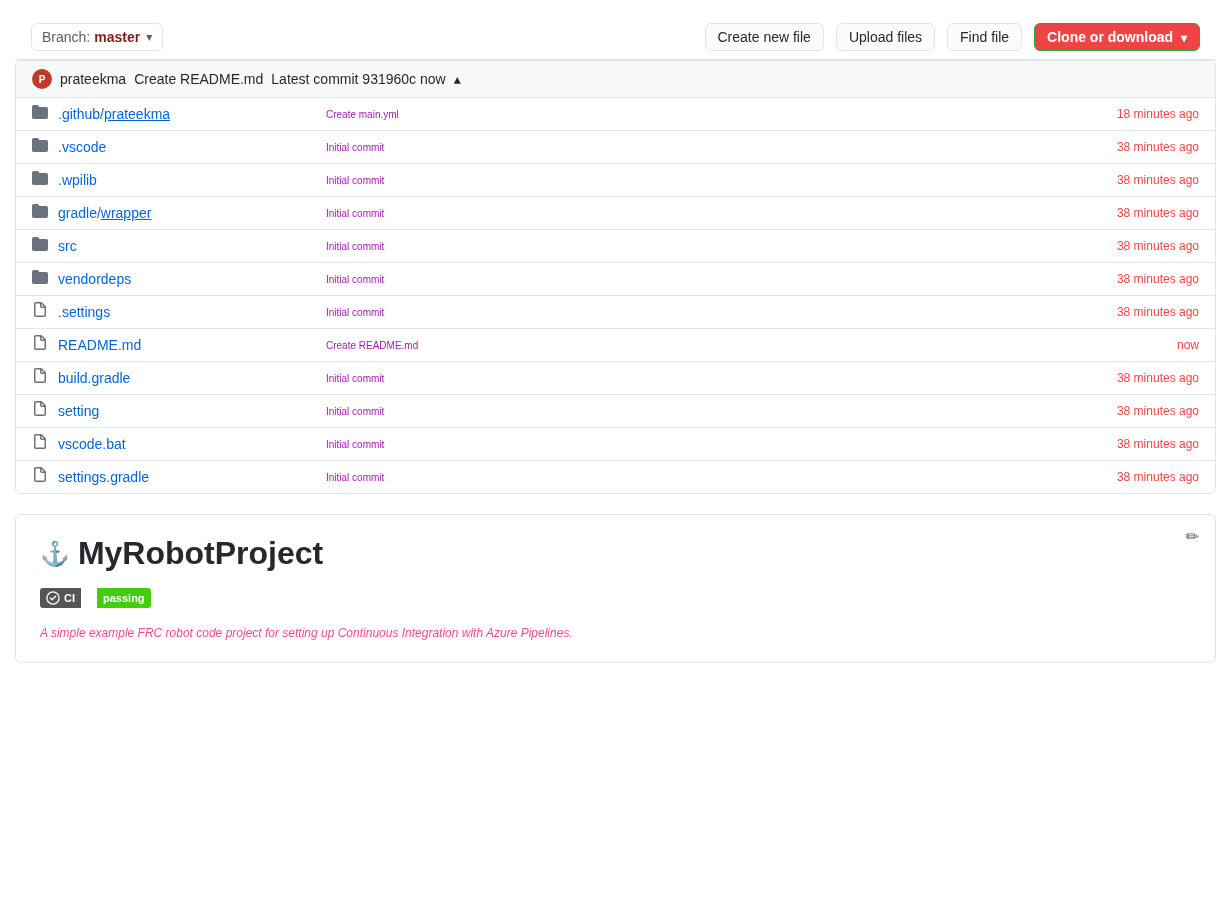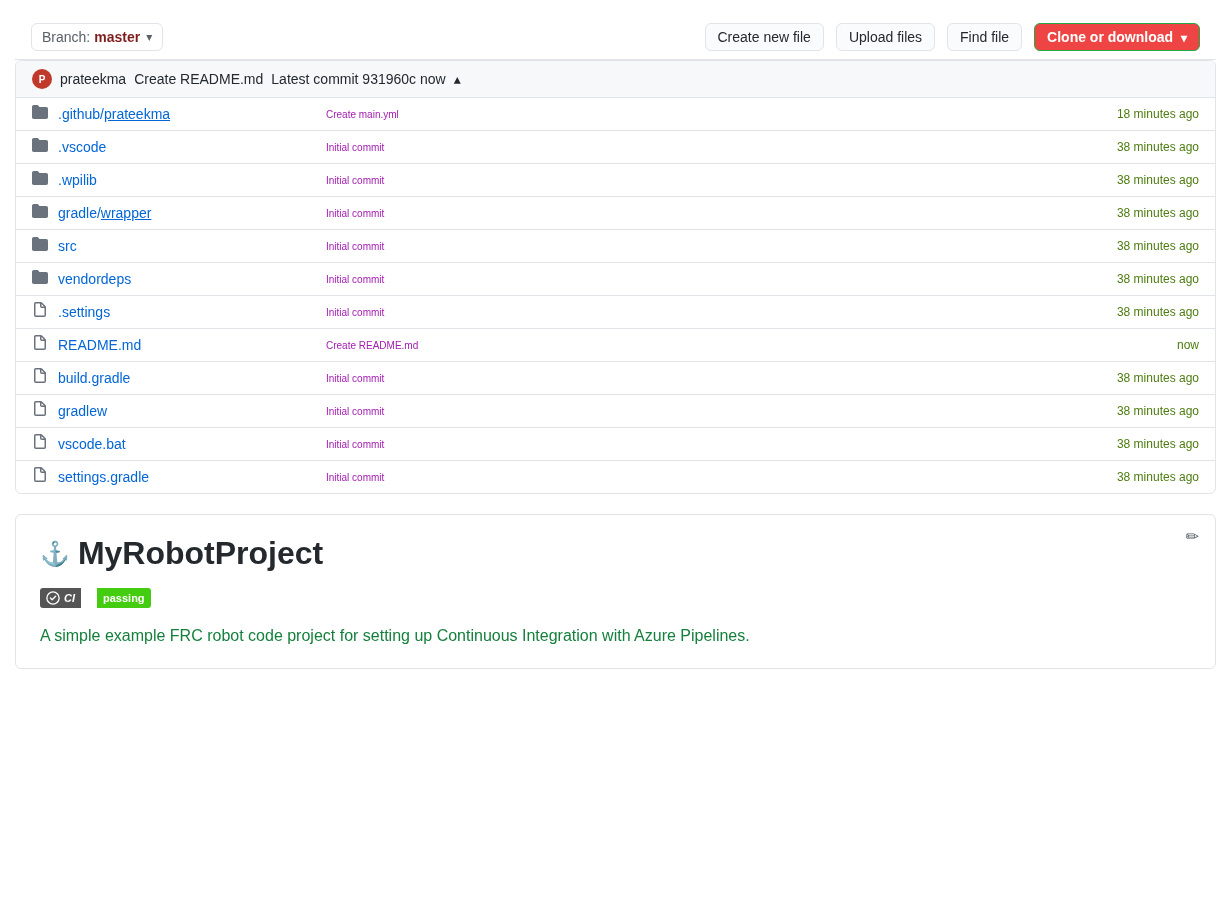--- a/index.html
+++ b/index.html
@@ -71,21 +71,21 @@
       cursor: pointer;
       font-size: 14px;
     }
     .file-name .folder-link { color: #0366d6; }
     .file-commit {
       flex: 1;
       color: #a21caf;
       font-size: 10px;
     }
     .file-time {
-      color: #4d7c0f;
+      color: #ef4444;
       font-size: 12px;
       text-align: right;
       min-width: 130px;
     }
 
     
     .file-table-container {
       border: 1px solid #e1e4e8;
       border-radius: 6px;
       overflow: hidden;
@@ -140,35 +140,35 @@
       height: 20px;
     }
     .ci-badge .ci-left {
       background: #555;
       color: #fff;
       padding: 0 6px;
       display: flex;
       align-items: center;
       gap: 4px;
       height: 100%;
-      font-style: italic;
     }
     .ci-badge .ci-right {
       background: #4c1;
       color: #fff;
       padding: 0 6px;
       height: 100%;
       display: flex;
       align-items: center;
       margin-left: 16px;
     }
     .readme-description {
-      color: #15803d;
-      font-size: 16px;
+      color: #ec4899;
+      font-size: 12px;
       line-height: 1.5;
+      font-style: italic;
     }
 
     
     .main {
       max-width: 1231px;
       padding: 15px;
     }
   </style>
 </head>
 <body>
@@ -276,21 +276,21 @@
         <path d="M3.75 1.5a.25.25 0 00-.25.25v11.5c0 .138.112.25.25.25h8.5a.25.25 0 00.25-.25V6H9.75A1.75 1.75 0 018 4.25V1.5H3.75zm5.75.56v2.19c0 .138.112.25.25.25h2.19L9.5 2.06zM2 1.75C2 .784 2.784 0 3.75 0h5.086c.464 0 .909.184 1.237.513l3.414 3.414c.329.328.513.773.513 1.237v8.086A1.75 1.75 0 0112.25 15H3.75A1.75 1.75 0 012 13.25V1.75z"></path>
       </svg></span>
           <span class="file-name">build.gradle</span>
           <span class="file-commit">Initial commit</span>
           <span class="file-time">38 minutes ago</span>
         </div>
         <div class="file-row">
           <span class="file-icon"><svg width="16" height="16" viewBox="0 0 16 16" fill="#6a737d" xmlns="http://www.w3.org/2000/svg">
         <path d="M3.75 1.5a.25.25 0 00-.25.25v11.5c0 .138.112.25.25.25h8.5a.25.25 0 00.25-.25V6H9.75A1.75 1.75 0 018 4.25V1.5H3.75zm5.75.56v2.19c0 .138.112.25.25.25h2.19L9.5 2.06zM2 1.75C2 .784 2.784 0 3.75 0h5.086c.464 0 .909.184 1.237.513l3.414 3.414c.329.328.513.773.513 1.237v8.086A1.75 1.75 0 0112.25 15H3.75A1.75 1.75 0 012 13.25V1.75z"></path>
       </svg></span>
-          <span class="file-name">gradlew</span>
+          <span class="file-name">setting</span>
           <span class="file-commit">Initial commit</span>
           <span class="file-time">38 minutes ago</span>
         </div>
         <div class="file-row">
           <span class="file-icon"><svg width="16" height="16" viewBox="0 0 16 16" fill="#6a737d" xmlns="http://www.w3.org/2000/svg">
         <path d="M3.75 1.5a.25.25 0 00-.25.25v11.5c0 .138.112.25.25.25h8.5a.25.25 0 00.25-.25V6H9.75A1.75 1.75 0 018 4.25V1.5H3.75zm5.75.56v2.19c0 .138.112.25.25.25h2.19L9.5 2.06zM2 1.75C2 .784 2.784 0 3.75 0h5.086c.464 0 .909.184 1.237.513l3.414 3.414c.329.328.513.773.513 1.237v8.086A1.75 1.75 0 0112.25 15H3.75A1.75 1.75 0 012 13.25V1.75z"></path>
       </svg></span>
           <span class="file-name">vscode.bat</span>
           <span class="file-commit">Initial commit</span>
           <span class="file-time">38 minutes ago</span>

